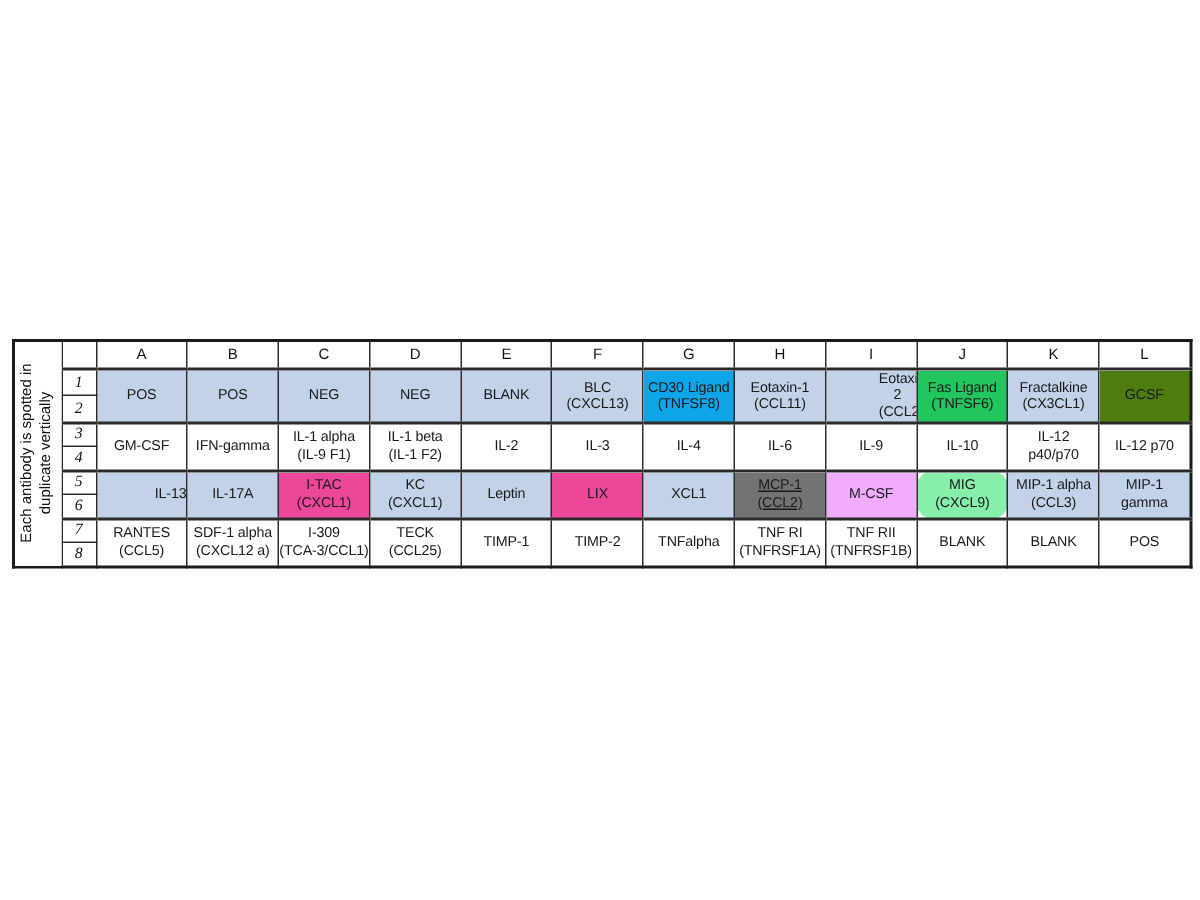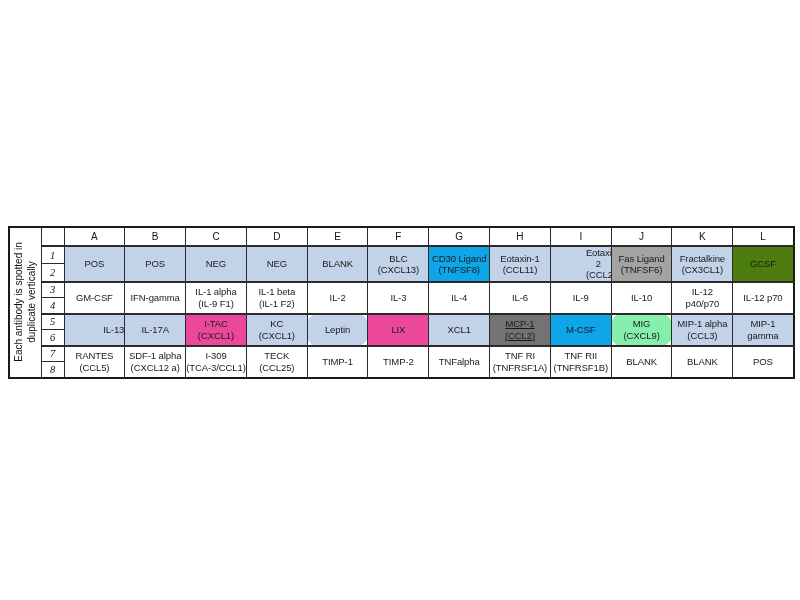--- a/index.html
+++ b/index.html
@@ -109,21 +109,21 @@
             <span>(TNFSF8)</span>
           </td>
           <td class="cell" rowspan="2" style="background: rgb(194, 211, 233);">
             <span>Eotaxin-1</span>
             <span>(CCL11)</span>
           </td>
           <td class="cell" rowspan="2" style="background: rgb(194, 211, 233); padding-left: 35px;">
             <span>Eotaxin-2</span>
             <span>(CCL24)</span>
           </td>
-          <td class="cell" rowspan="2" style="background: #a3a3a3;">
+          <td class="cell" rowspan="2" style="background: #22c55e;">
             <span>Fas Ligand</span>
             <span>(TNFSF6)</span>
           </td>
           <td class="cell" rowspan="2" style="background: rgb(194, 211, 233); text-align: center;">
             <span>Fractalkine</span>
             <span>(CX3CL1)</span>
           </td>
           <td class="cell" rowspan="2" style="background: #4d7c0f;">
             <span>GCSF</span>
           </td>
@@ -185,34 +185,34 @@
             <span>IL-17A</span>
           </td>
           <td class="cell" rowspan="2" style="background: #ec4899;">
             <span>I-TAC</span>
             <span>(CXCL1)</span>
           </td>
           <td class="cell" rowspan="2" style="background: rgb(194, 211, 233);">
             <span>KC</span>
             <span>(CXCL1)</span>
           </td>
-          <td class="cell" rowspan="2" style="background: rgb(194, 211, 233); border-radius: 11px;">
+          <td class="cell" rowspan="2" style="background: rgb(194, 211, 233);">
             <span>Leptin</span>
           </td>
           <td class="cell" rowspan="2" style="background: #ec4899;">
             <span>LIX</span>
           </td>
           <td class="cell" rowspan="2" style="background: rgb(194, 211, 233);">
             <span>XCL1</span>
           </td>
           <td class="cell" rowspan="2" style="background: #737373; text-decoration: underline;">
             <span>MCP-1</span>
             <span>(CCL2)</span>
           </td>
-          <td class="cell" rowspan="2" style="background: #0ea5e9;">
+          <td class="cell" rowspan="2" style="background: #f0abfc;">
             <span>M-CSF</span>
           </td>
           <td class="cell" rowspan="2" style="background: #86efac; border-radius: 11px;">
             <span>MIG</span>
             <span>(CXCL9)</span>
           </td>
           <td class="cell" rowspan="2" style="background: rgb(194, 211, 233);">
             <span>MIP-1 alpha</span>
             <span>(CCL3)</span>
           </td>

